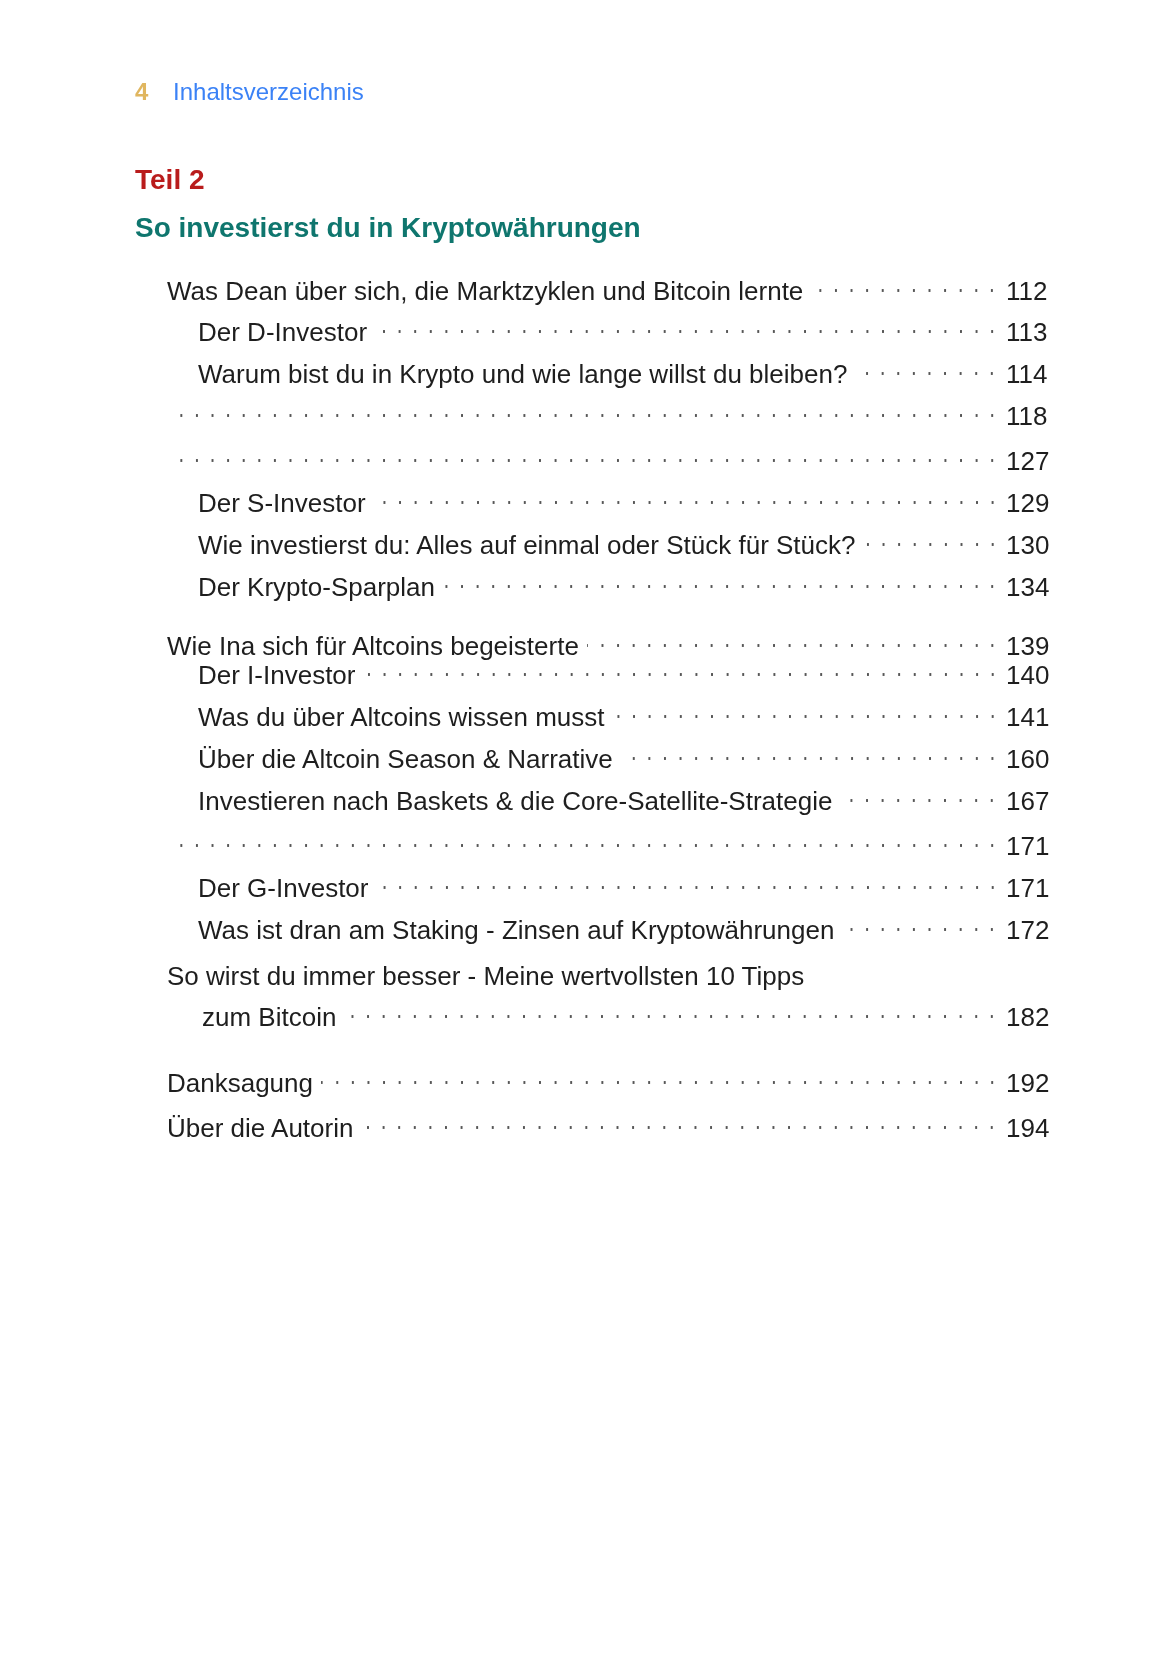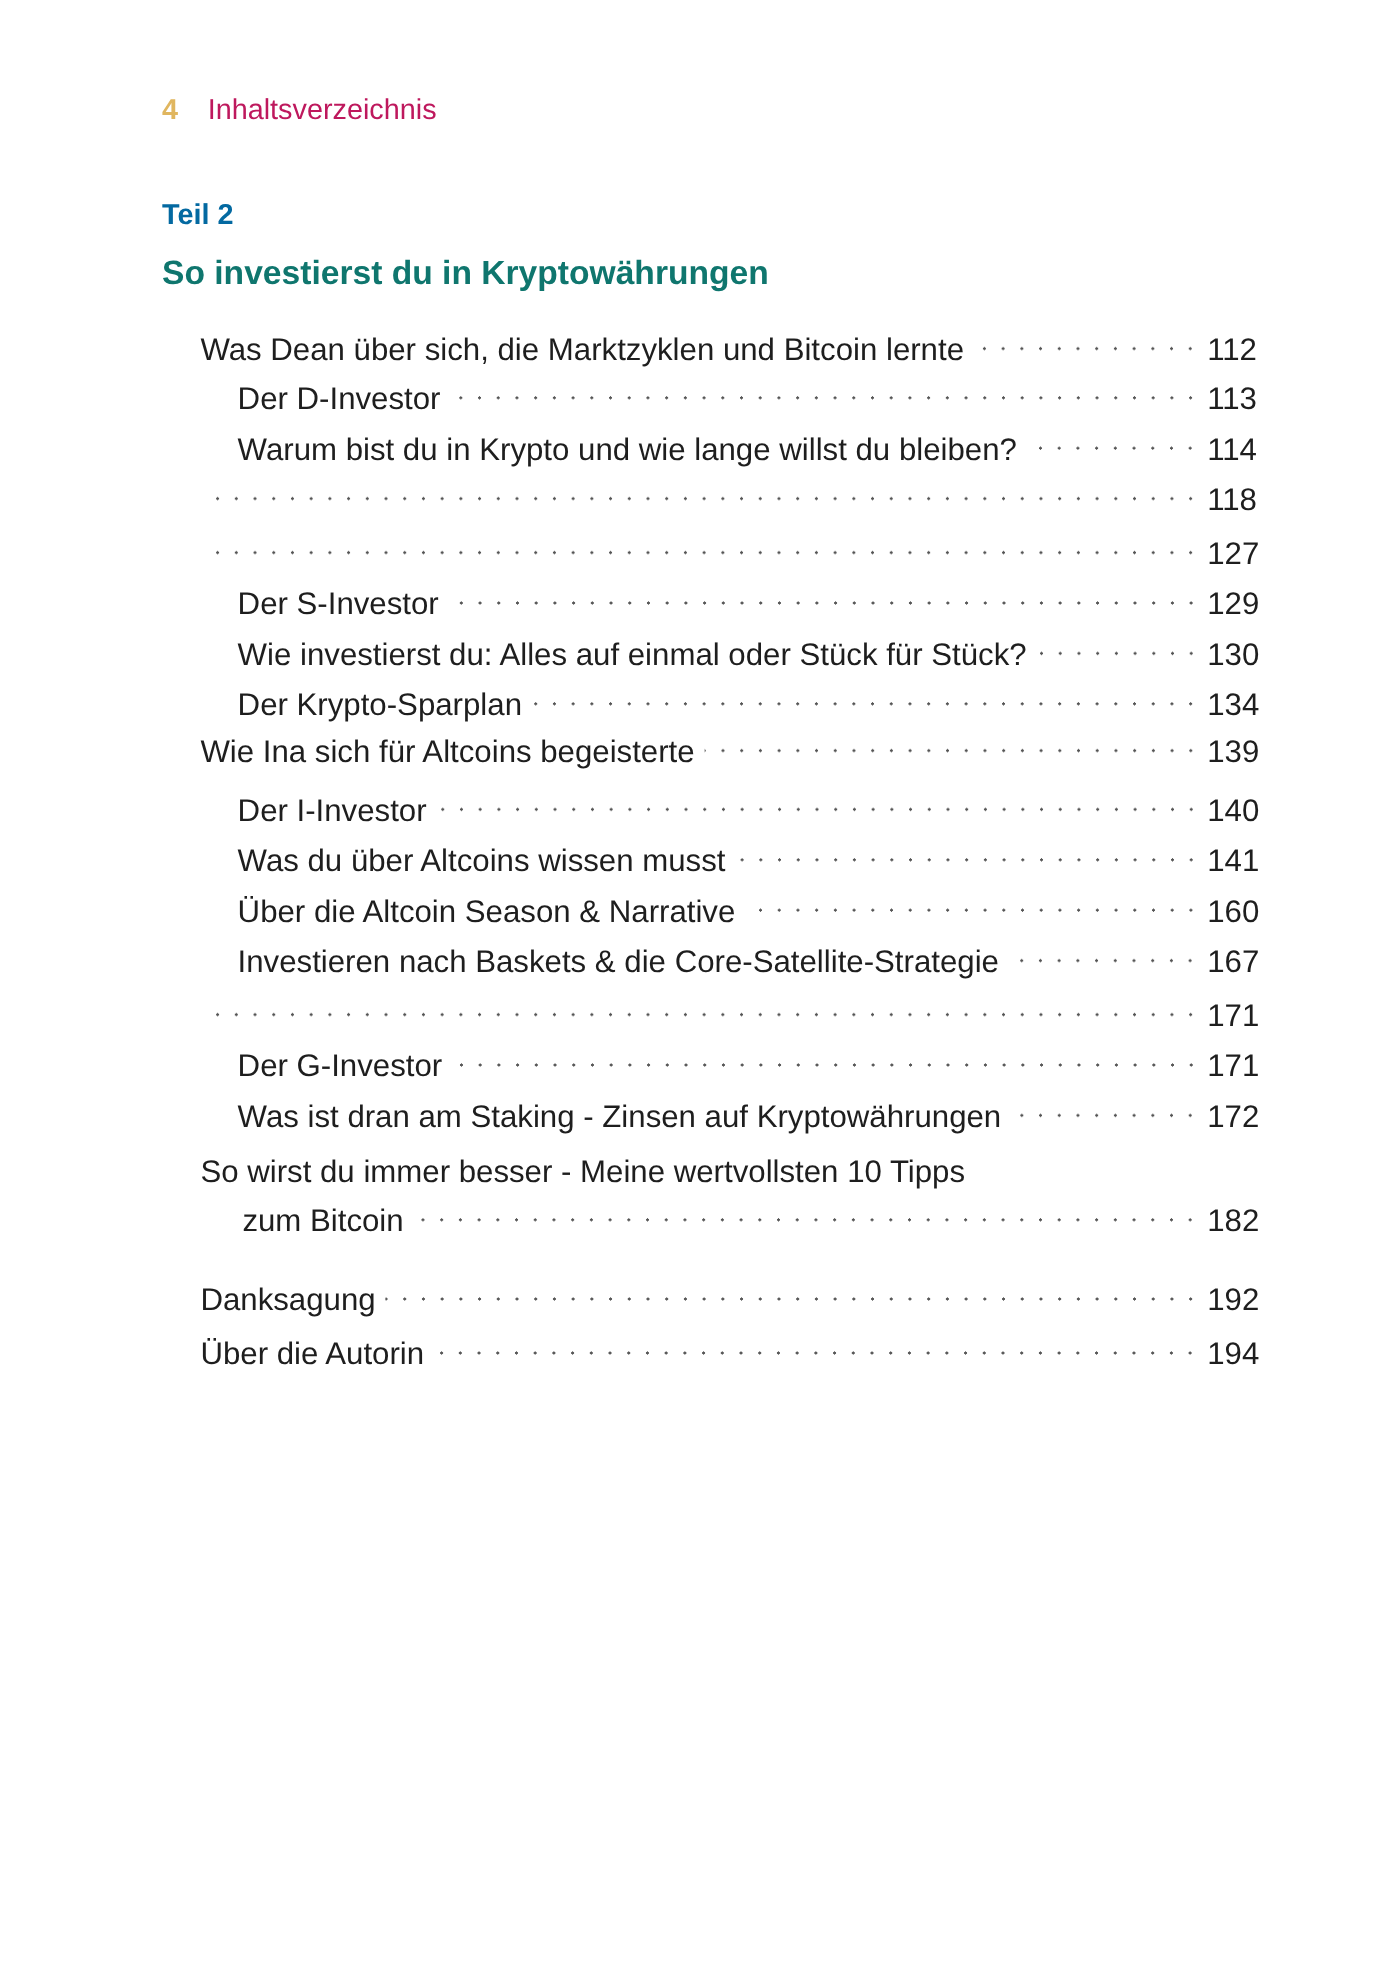--- a/index.html
+++ b/index.html
@@ -1,21 +1,21 @@
 <!DOCTYPE html>
 <html><head>
 <meta charset="utf-8">
 <style>
   html, body { margin:0; padding:0; background:#ffffff; }
   body { width:1166px; height:1654px; position:relative; overflow:hidden;
          font-family:"Liberation Sans", "DejaVu Sans", sans-serif; color:#1e1e1e; }
   .page-header { position:absolute; left:135px; top:76px; font-size:24px; line-height:32px; }
   .page-num { color:#e0b65f; font-weight:bold; margin-right:18px; }
-  .running-title { color:#be185d; }
-  .part-label { position:absolute; left:135px; top:162px; font-size:24px; font-weight:bold; line-height:36px; color:#0369a1; }
+  .running-title { color:#3b82f6; }
+  .part-label { position:absolute; left:135px; top:162px; font-size:28px; font-weight:bold; line-height:36px; color:#b91c1c; }
   .part-title { position:absolute; left:135px; top:210px; font-size:28px; font-weight:bold; line-height:36px; color:#0f766e; }
   .toc { position:absolute; left:135px; width:891px; top:0; }
   .toc-row { position:absolute; left:0; width:891px; height:34px; display:flex; align-items:baseline;
              font-size:26px; line-height:34px; color:#1e1e1e;margin-left:32px; }
   .toc-row.level-2 .toc-title { padding-left:31px; }
   .toc-row.cont .toc-title { padding-left:35px; }
   .toc-title { white-space:nowrap; flex:0 0 auto; }
   .toc-leader { flex:1 1 auto; overflow:hidden; white-space:nowrap; margin:0 6px 0 8px;
                 height:34px; position:relative; }
   .toc-leader::before { content:""; position:absolute; left:0; right:0; bottom:8px; height:3px;
@@ -67,21 +67,21 @@
   <div class="toc-row level-2" style="top:520px">
     <span class="toc-title">Wie investierst du: Alles auf einmal oder Stück für Stück?</span>
     <span class="toc-leader"></span>
     <span class="toc-page">130</span>
   </div>
   <div class="toc-row level-2" style="top:562px">
     <span class="toc-title">Der Krypto-Sparplan</span>
     <span class="toc-leader"></span>
     <span class="toc-page">134</span>
   </div>
-  <div class="toc-row level-1" style="top:601px">
+  <div class="toc-row level-1" style="top:621px">
     <span class="toc-title">Wie Ina sich für Altcoins begeisterte</span>
     <span class="toc-leader"></span>
     <span class="toc-page">139</span>
   </div>
   <div class="toc-row level-2" style="top:650px">
     <span class="toc-title">Der I-Investor</span>
     <span class="toc-leader"></span>
     <span class="toc-page">140</span>
   </div>
   <div class="toc-row level-2" style="top:692px">

